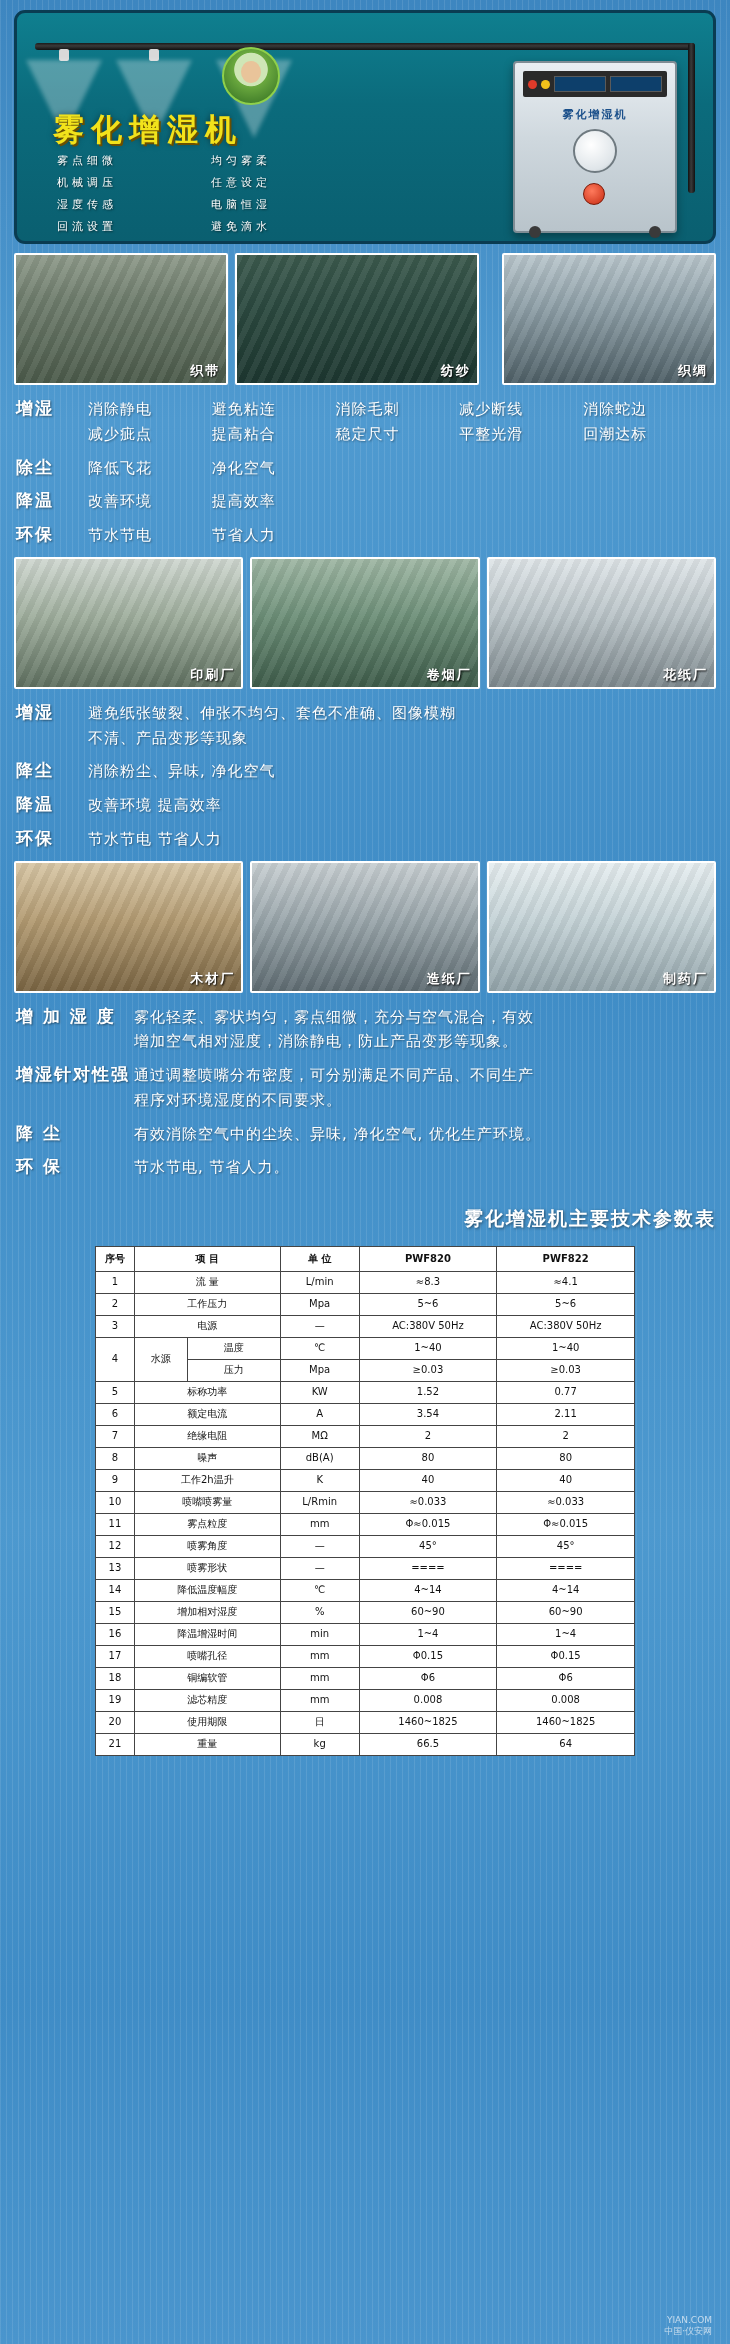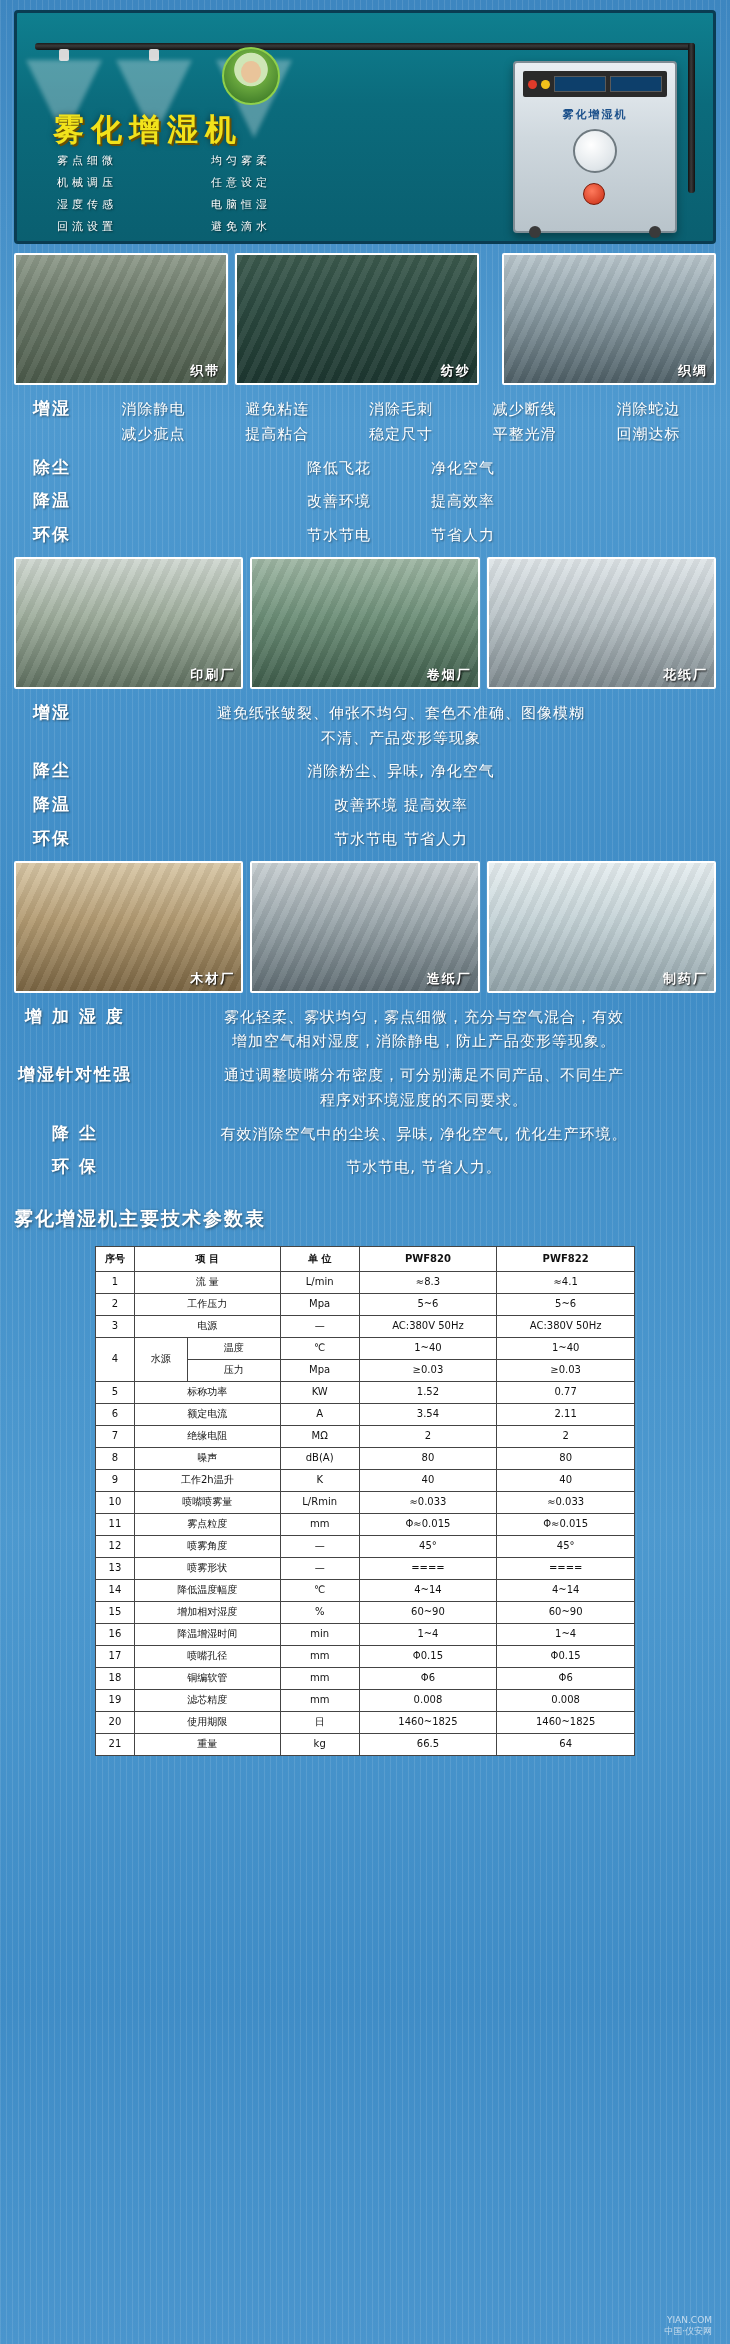--- a/index.html
+++ b/index.html
@@ -18,21 +18,21 @@
     box-sizing:border-box;
     padding:10px 14px 0 14px;
   }
 
   
   .hero{
     position:relative;
     height:228px;
     background:linear-gradient(180deg,#0f7f8f 0%,#0b6b7c 40%,#0a5f70 100%);
     border:3px solid #0a3c52;
-    border-radius:4px;
+    border-radius:11px;
     overflow:hidden;
   }
   .hero .pipe{
     position:absolute;left:18px;right:18px;top:30px;height:7px;
     background:linear-gradient(180deg,#1b1b1b,#3a3a3a 40%,#111);
     border-radius:3px;
   }
   .hero .pipe-down{
     position:absolute;right:18px;top:30px;width:7px;height:150px;
     background:linear-gradient(90deg,#111,#3a3a3a 45%,#111);
@@ -119,35 +119,35 @@
   .ph-g{background:linear-gradient(180deg,#d8c7a6 0%,#b39b72 45%,#7a6543 100%);}
   .ph-h{background:linear-gradient(180deg,#c8cfd2 0%,#9aa6ab 45%,#5f6c72 100%);}
   .ph-i{background:linear-gradient(180deg,#e6eef0 0%,#c4d2d6 45%,#93a4aa 100%);}
   .photo:before{
     content:"";position:absolute;inset:0;
     background:repeating-linear-gradient(115deg, rgba(255,255,255,.06) 0 6px, rgba(0,0,0,.05) 6px 12px);
   }
 
   
   .benefits{margin:12px 2px 4px 2px;}
-  .brow{display:flex;align-items:flex-start;margin-bottom:9px;text-align:center;}
+  .brow{display:flex;align-items:flex-start;margin-bottom:9px;}
   .blabel{
     width:72px;flex:none;color:#ffffff;font-size:17px;font-weight:bold;letter-spacing:2px;
     text-shadow:1px 1px 2px rgba(0,0,0,.45);
   }
   .bbody{flex:1;color:#ffffff;font-size:15px;line-height:1.65;letter-spacing:1px;
     text-shadow:1px 1px 2px rgba(0,0,0,.40);}
   .bbody .cell{display:inline-block;min-width:118px;}
   .bbody .line{display:block;}
   .brow3 .blabel{width:118px;text-decoration:none;}
 
   
   .tablewrap{margin:26px 0 0 0;padding-bottom:28px;}
   .tbl-title{
-    text-align:left;color:#ffffff;font-size:19px;font-weight:bold;letter-spacing:2px;
+    text-align:right;color:#ffffff;font-size:19px;font-weight:bold;letter-spacing:2px;
     margin-bottom:14px;text-shadow:1px 1px 3px rgba(0,0,0,.5);
   }
   table.spec{
     border-collapse:collapse;margin:0 auto;background:#ffffff;width:540px;
     font-size:10px;color:#111;
   }
   table.spec th, table.spec td{
     border:1px solid #444;padding:2px 3px;text-align:center;line-height:1.25;
     font-family:"DejaVu Sans","Liberation Sans",sans-serif;
   }

